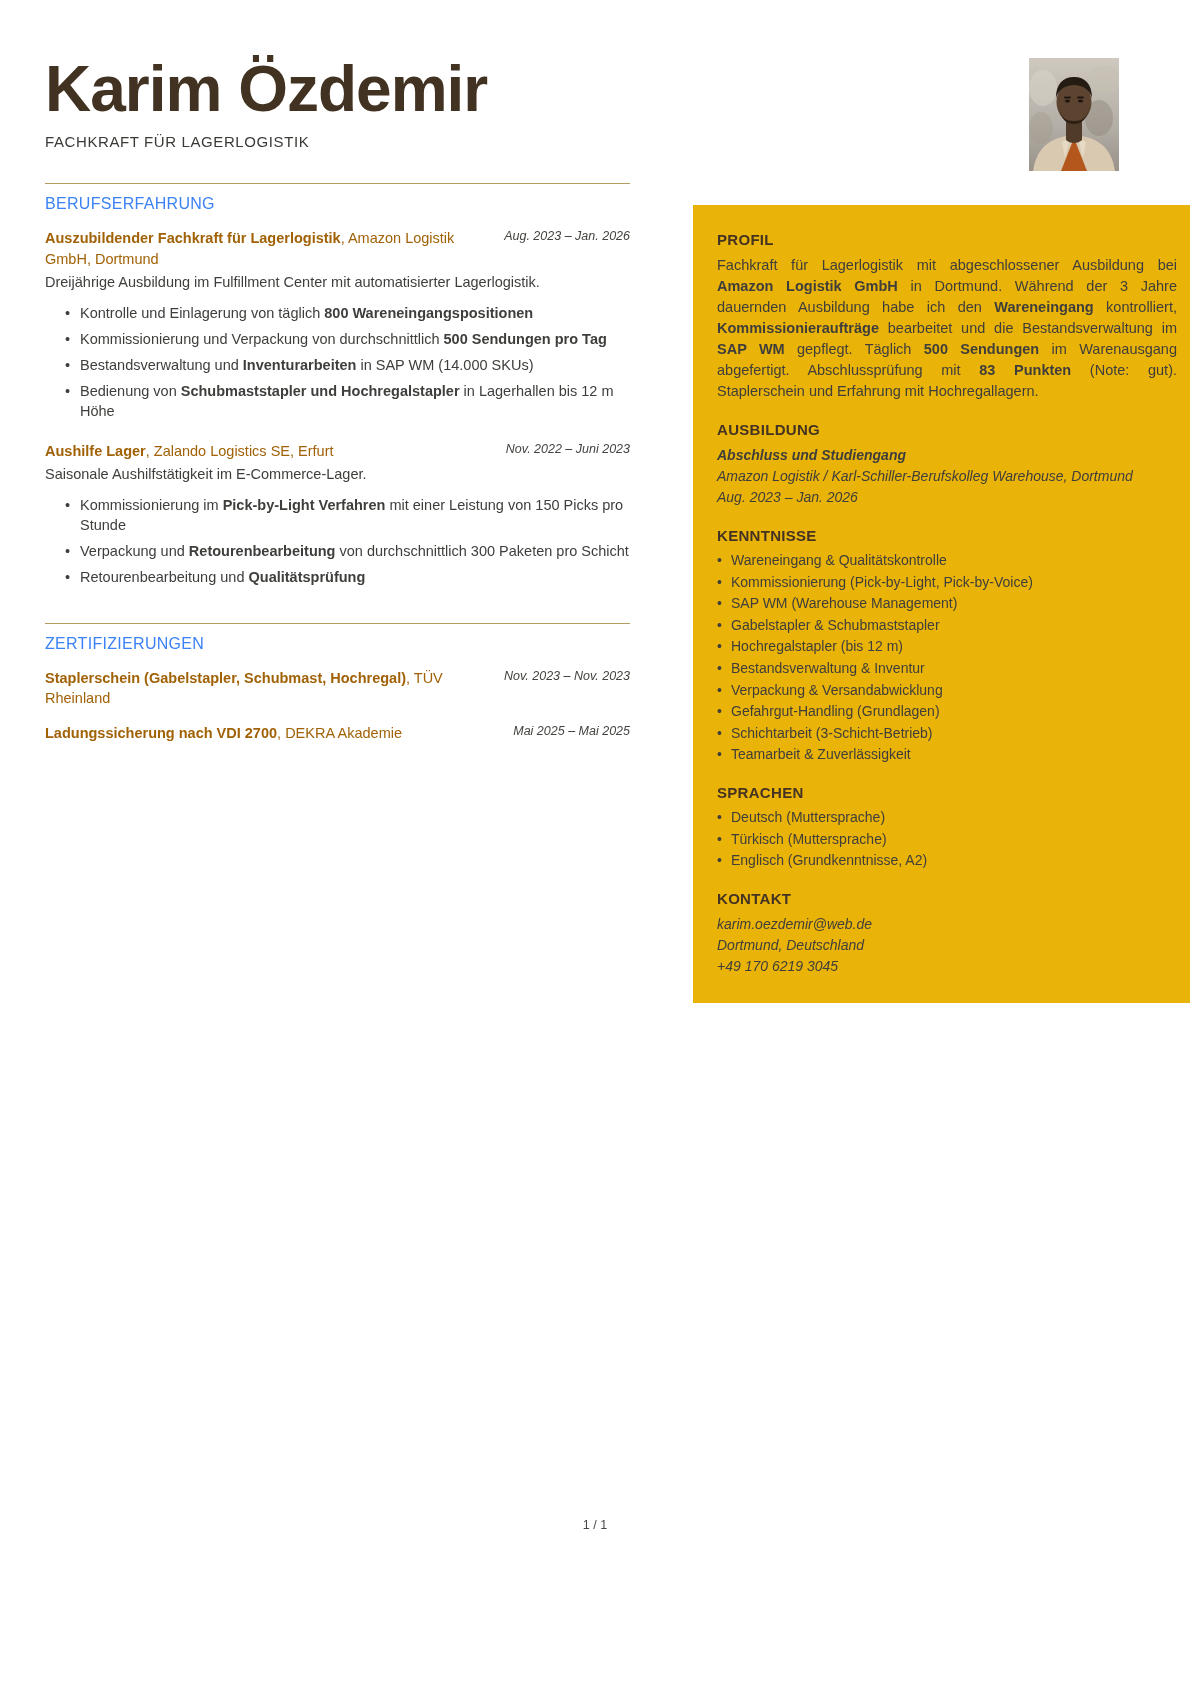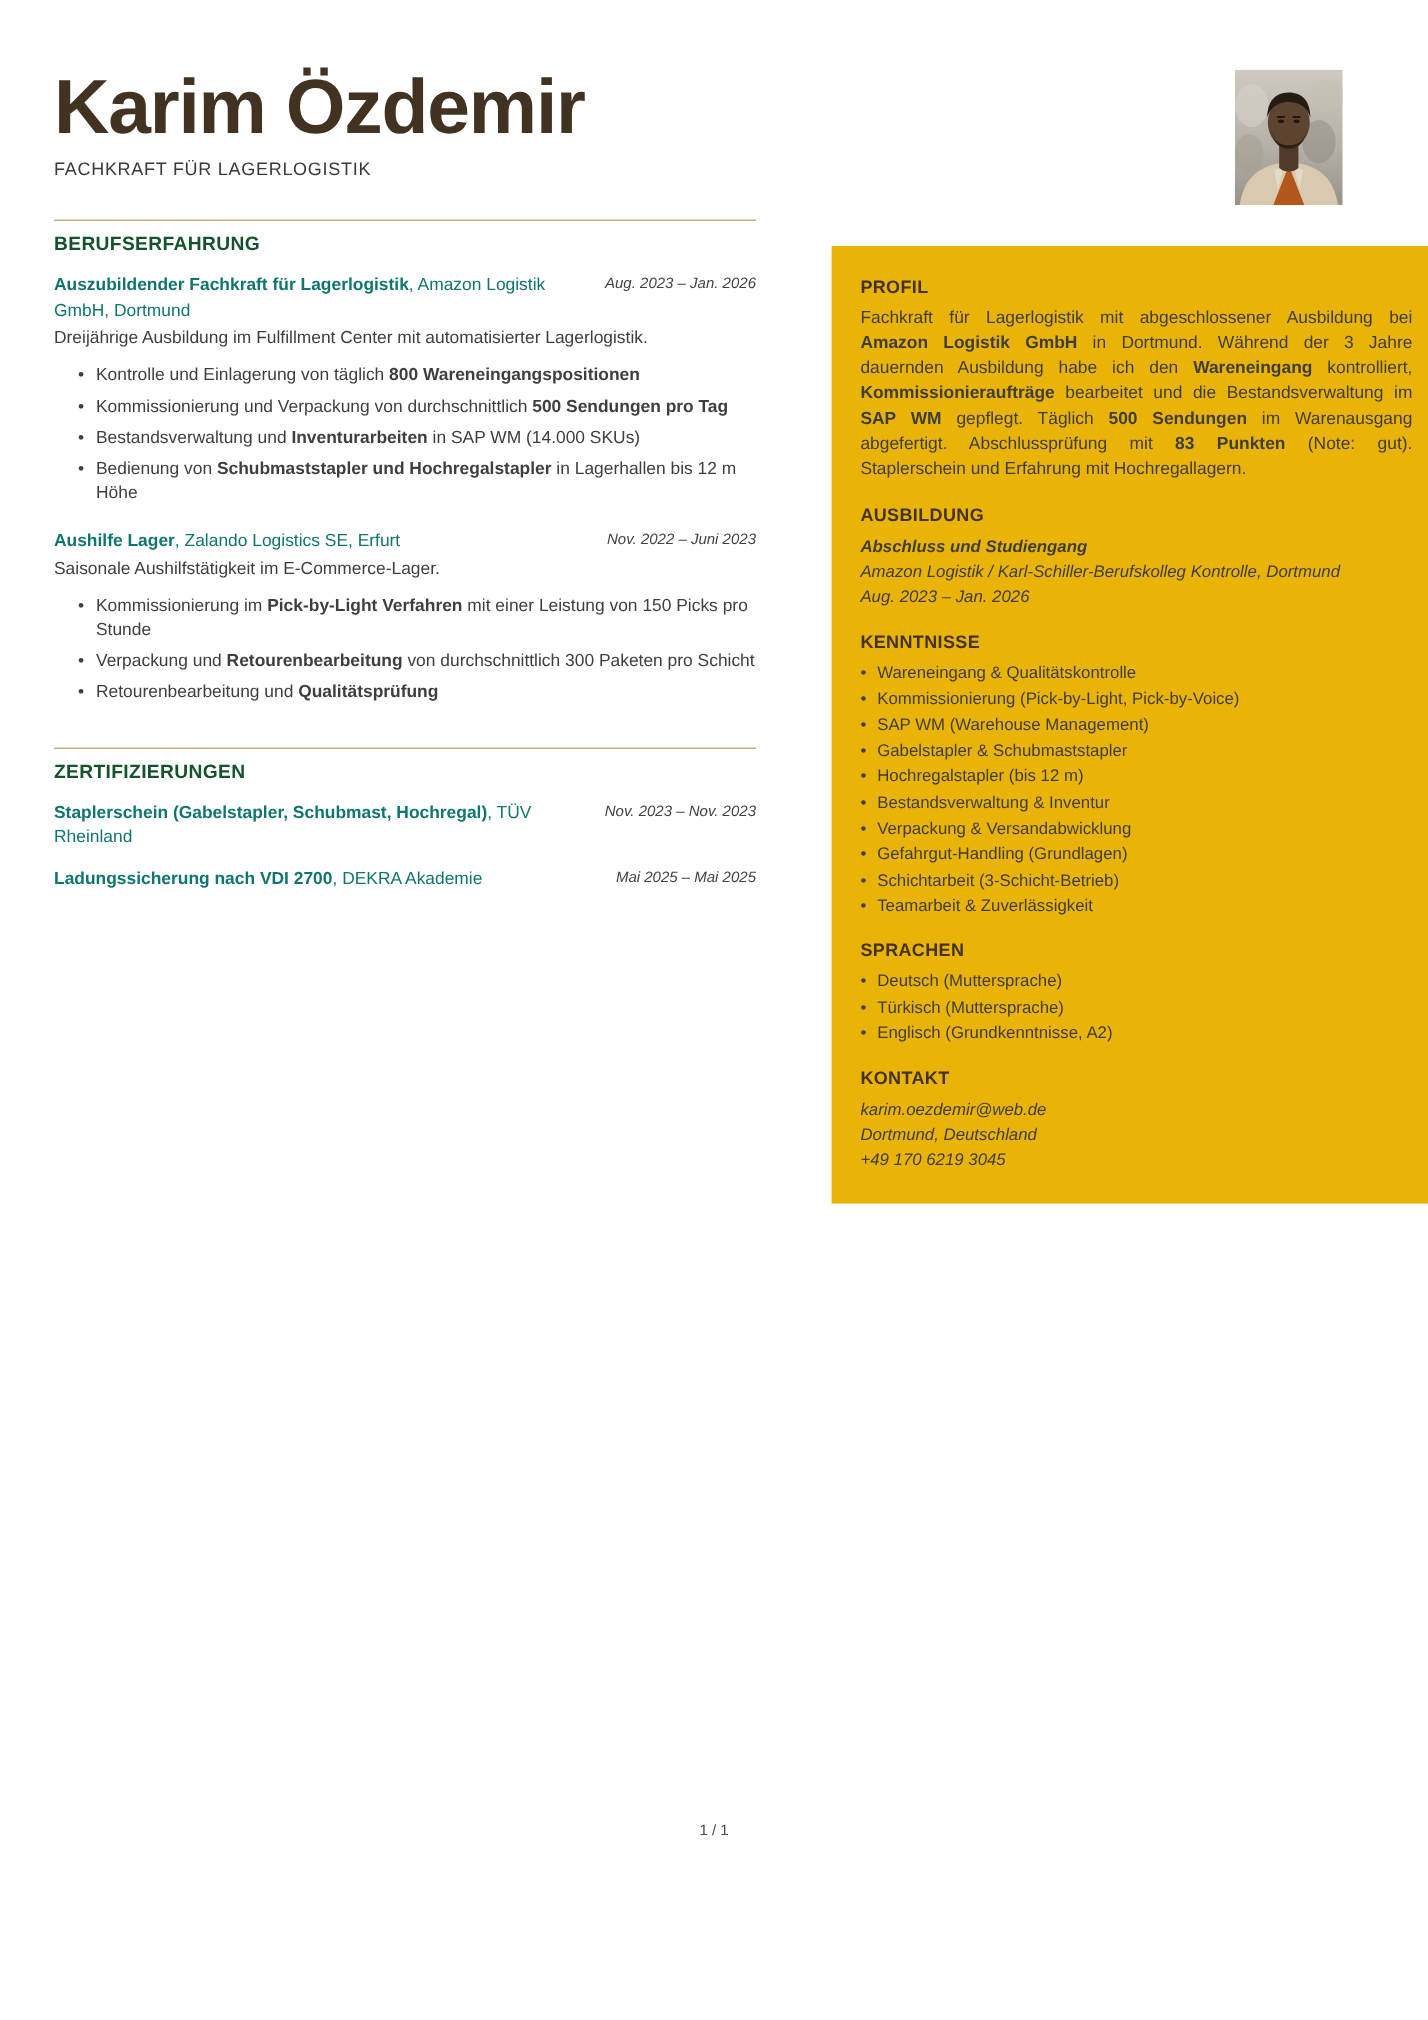--- a/index.html
+++ b/index.html
@@ -26,26 +26,26 @@
   .photo {
     position: absolute; left: 1029px; top: 58px;
     width: 90px; height: 113px; overflow: hidden;
   }
 
   
   .left-col { position: absolute; left: 45px; top: 183px; width: 585px; }
   .rule { border: 0; border-top: 1.5px solid #b19d62; height: 0; }
   .l-section-heading {
     margin: 11px 0 15px 0;
-    font-size: 16px; font-weight: 700; letter-spacing: 0.3px;
-    color: #14532d;
+    font-size: 16px; font-weight: 400; letter-spacing: 0.3px;
+    color: #3b82f6;
   }
   .entry { margin-bottom: 20px; }
   .entry-head { position: relative; padding-right: 132px; }
-  .entry-title { font-size: 14.5px; line-height: 1.42; color: #0f766e; }
+  .entry-title { font-size: 14.5px; line-height: 1.42; color: #a16207; }
   .entry-date {
     position: absolute; right: 0; top: 1px;
     font-size: 12.5px; font-style: italic; color: #45433f;
     white-space: nowrap;
   }
   .entry-summary { margin-top: 3px; font-size: 14.5px; line-height: 1.42; }
   .bullets { list-style: none; margin-top: 10px; margin-left: 20px; }
   .bullets li {
     position: relative; padding-left: 15px; margin-bottom: 6px;
     font-size: 14.5px; line-height: 1.38;
@@ -187,21 +187,21 @@
 <div class="sidebar">
 
   <div class="s-section">
     <div class="s-heading">PROFIL</div>
     <p class="s-text"><span>Fachkraft für Lagerlogistik mit abgeschlossener Ausbildung bei </span><span class="b">Amazon Logistik GmbH</span><span> in Dortmund. Während der 3 Jahre dauernden Ausbildung habe ich den </span><span class="b">Wareneingang</span><span> kontrolliert, </span><span class="b">Kommissionieraufträge</span><span> bearbeitet und die Bestandsverwaltung im </span><span class="b">SAP WM</span><span> gepflegt. Täglich </span><span class="b">500 Sendungen</span><span> im Warenausgang abgefertigt. Abschlussprüfung mit </span><span class="b">83 Punkten</span><span> (Note: gut). Staplerschein und Erfahrung mit Hochregallagern.</span></p>
   </div>
 
   <div class="s-section">
     <div class="s-heading">AUSBILDUNG</div>
     <div class="s-line bold">Abschluss und Studiengang</div>
-    <div class="s-line">Amazon Logistik / Karl-Schiller-Berufskolleg Kontrolle, Dortmund</div>
+    <div class="s-line">Amazon Logistik / Karl-Schiller-Berufskolleg Warehouse, Dortmund</div>
     <div class="s-line italic">Aug. 2023 – Jan. 2026</div>
   </div>
 
   <div class="s-section">
     <div class="s-heading">KENNTNISSE</div>
     <ul class="s-list">
       <li>Wareneingang &amp; Qualitätskontrolle</li>
       <li>Kommissionierung (Pick-by-Light, Pick-by-Voice)</li>
       <li>SAP WM (Warehouse Management)</li>
       <li>Gabelstapler &amp; Schubmaststapler</li>

